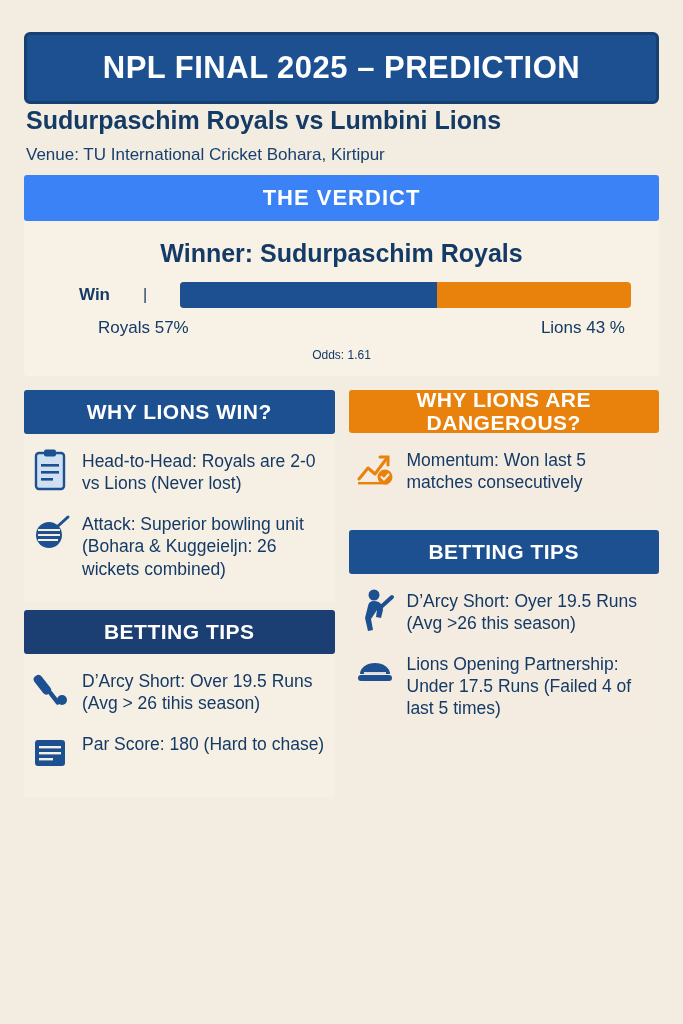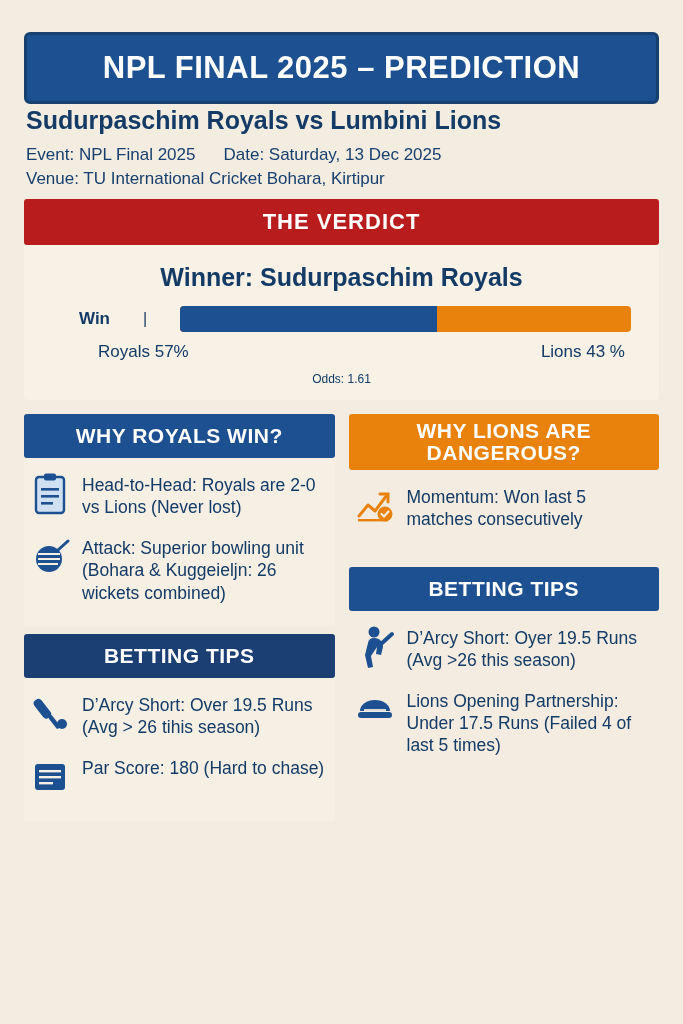--- a/index.html
+++ b/index.html
@@ -60,21 +60,21 @@
   }
 
   
   .verdict-card {
     background: #f7f1e6;
     border-radius: 4px;
     margin-top: 10px;
     padding-bottom: 14px;
   }
   .band {
-    background: #b91c1c;
+    background: #3b82f6;
     height: 46px;
     display: flex;
     align-items: center;
     justify-content: center;
     border-radius: 3px;
   }
   .band .band-text {
     color: #fff;
     font-size: 22px;
     font-weight: bold;
@@ -147,21 +147,21 @@
     align-items: center;
     justify-content: center;
     border-radius: 3px;
     text-align: center;
     padding: 0 8px;
     box-sizing: border-box;
   }
   .sec-head.blue { background: #1d5091; }
   .sec-head.orange { background: #e8820c; }
   .sec-head.navy { background: #1b3f72; }
-  .sec-head.tall { height: 56px; }
+  .sec-head.tall { height: 43px; }
   .sec-head .sec-text {
     color: #fff;
     font-size: 21px;
     font-weight: bold;
     letter-spacing: .5px;
     line-height: 1.05;
   }
   .panel {
     background: #f6efe4;
     padding: 14px 4px 6px 4px;
@@ -196,24 +196,20 @@
 </head>
 <body>
 
 <div class="page">
 
   <div class="title-bar">
     <div class="title-text">NPL FINAL 2025 – PREDICTION</div>
   </div>
 
   <div class="teams">Sudurpaschim Royals vs Lumbini Lions</div>
-  <div class="meta-line">
-    <span>Event: NPL Final 2025</span>
-    <span>Date: Saturday, 13 Dec 2025</span>
-  </div>
   <div class="meta-line single">
     <span>Venue: TU International Cricket Bohara, Kirtipur</span>
   </div>
 
   <div class="verdict-card">
     <div class="band">
       <span class="band-text">THE VERDICT</span>
     </div>
     <div class="winner-line">Winner: Sudurpaschim Royals</div>
 
@@ -229,21 +225,21 @@
       <span>Lions 43 %</span>
     </div>
     <div class="odds">Odds: 1.61</div>
   </div>
 
   <div class="cols">
 
     <div class="col">
 
       <div class="sec-head blue">
-        <span class="sec-text">WHY ROYALS WIN?</span>
+        <span class="sec-text">WHY LIONS WIN?</span>
       </div>
 
       <div class="panel">
 
         <div class="item">
           <span class="ico">
             <svg width="40" height="44" viewBox="0 0 40 44">
               <rect x="6" y="5" width="28" height="36" rx="3" fill="#cfe0f2" stroke="#1d5091" stroke-width="2.4"></rect>
               <rect x="14" y="1.5" width="12" height="7" rx="2" fill="#1d5091"></rect>
               <rect x="11" y="16" width="18" height="2.6" fill="#1d5091"></rect>

